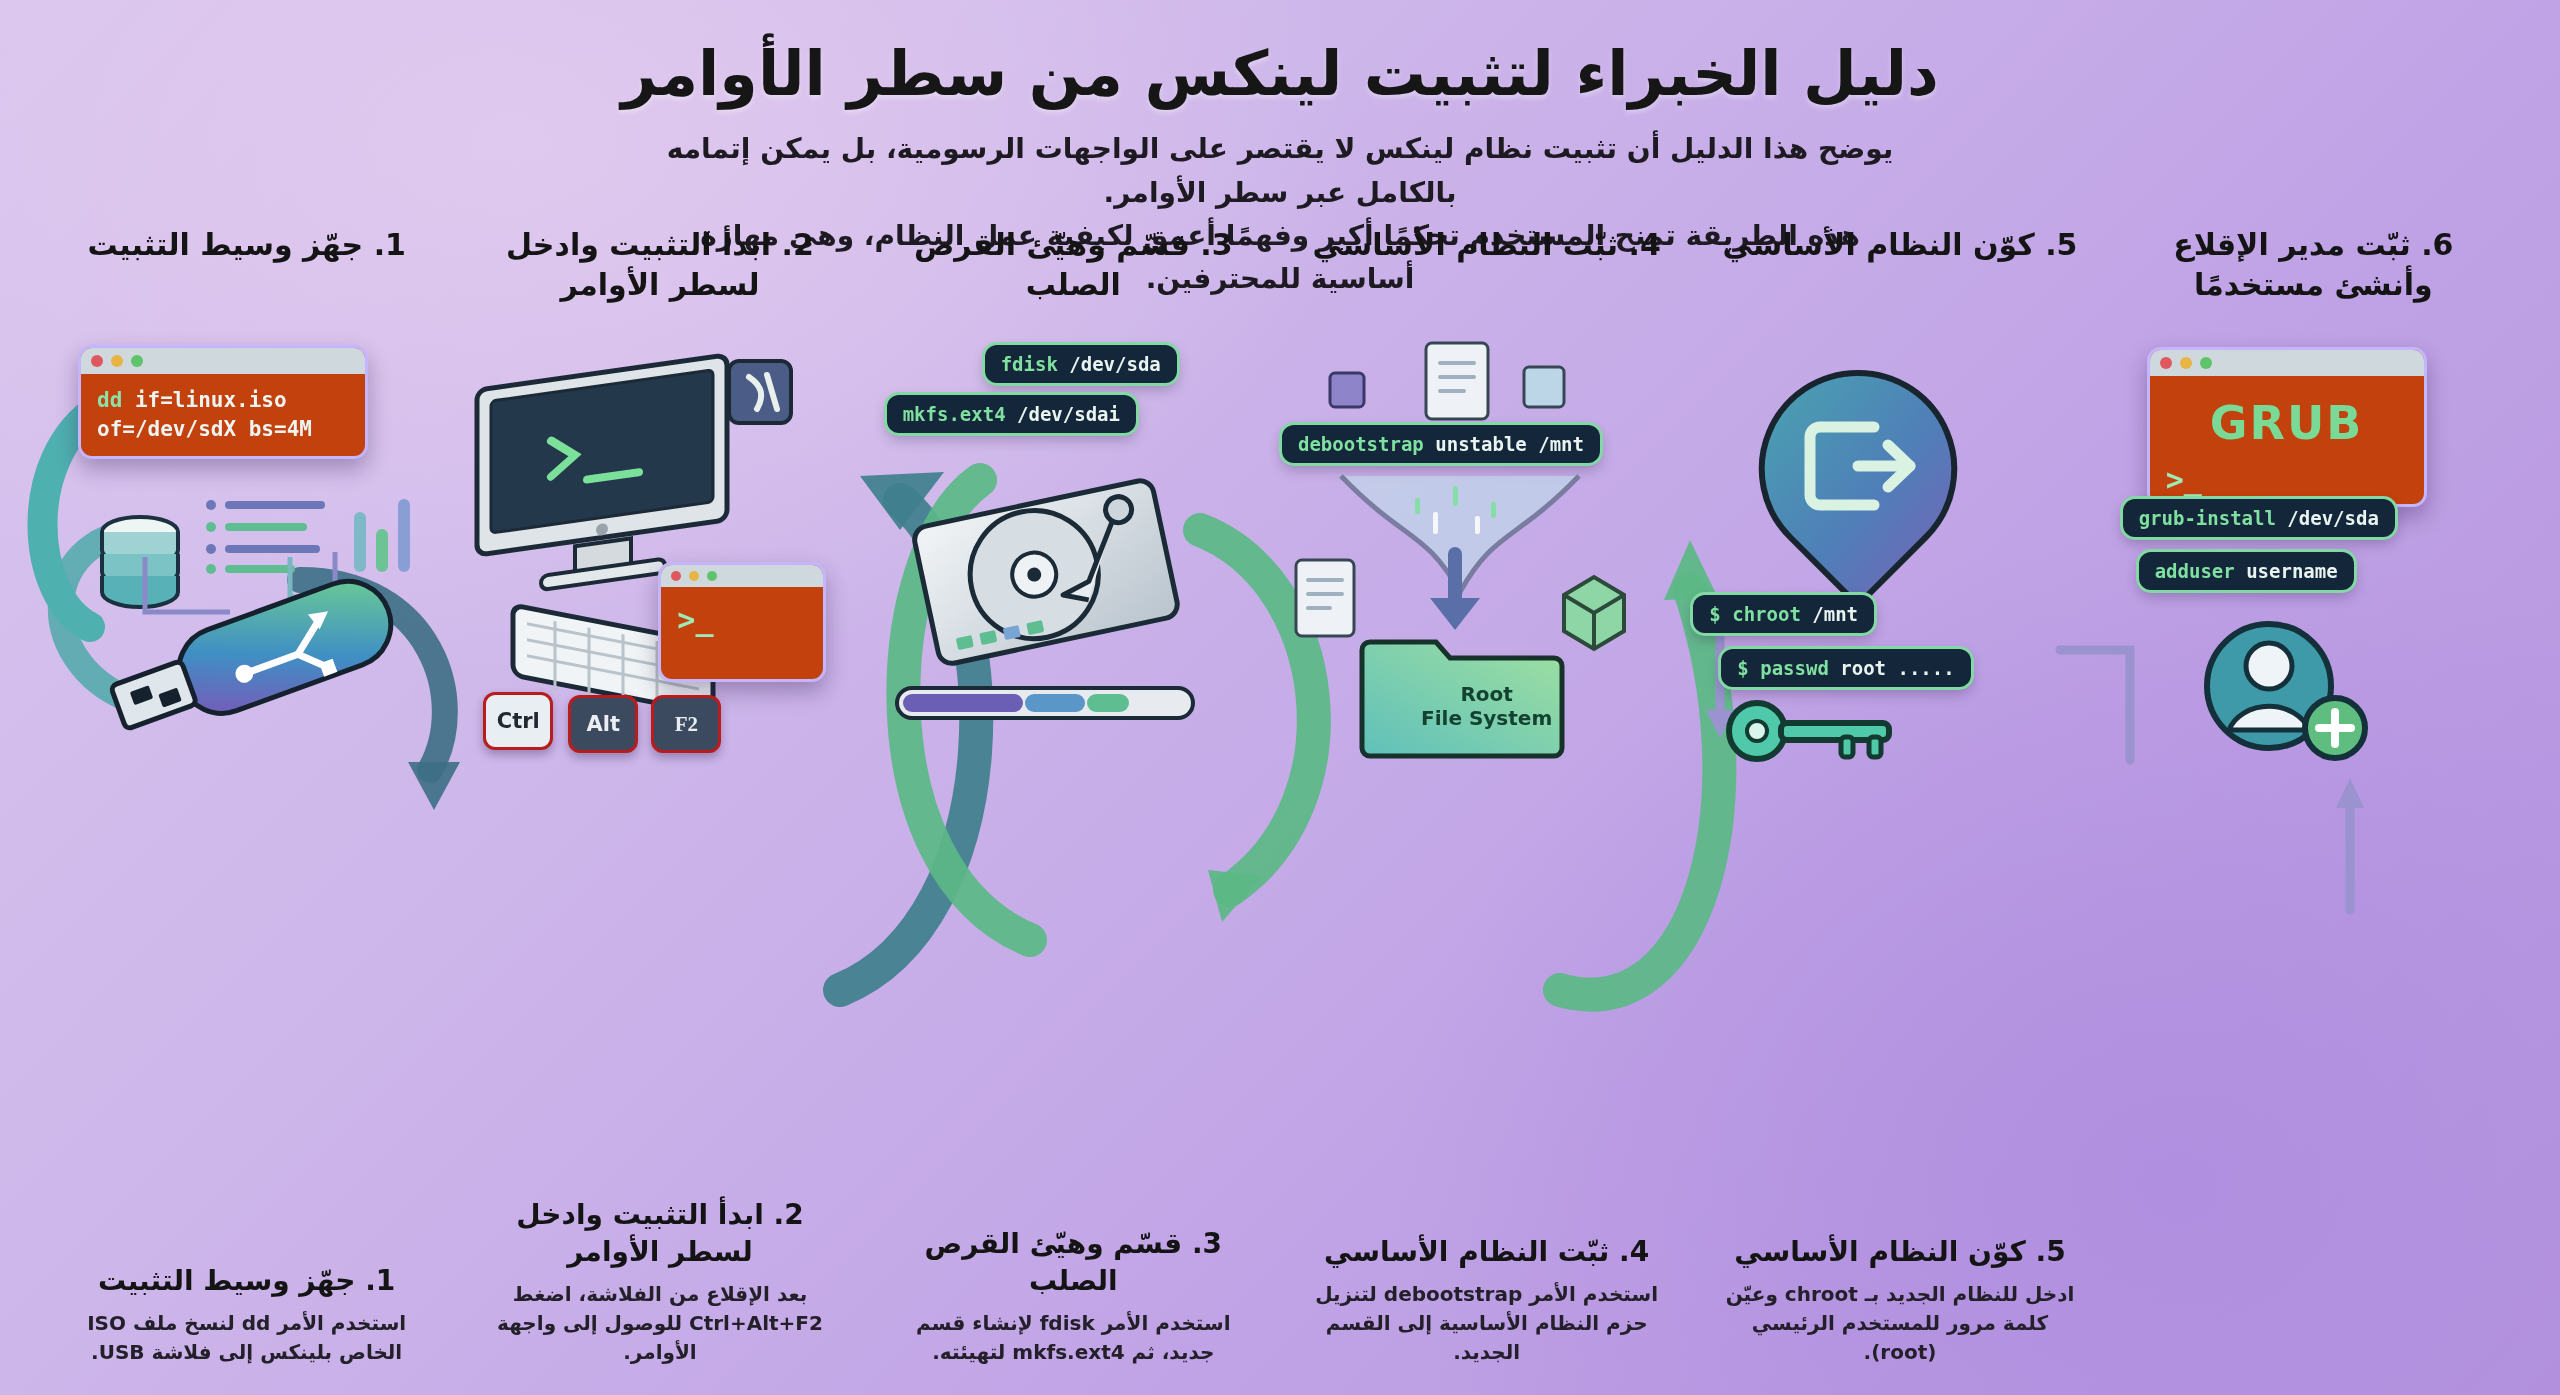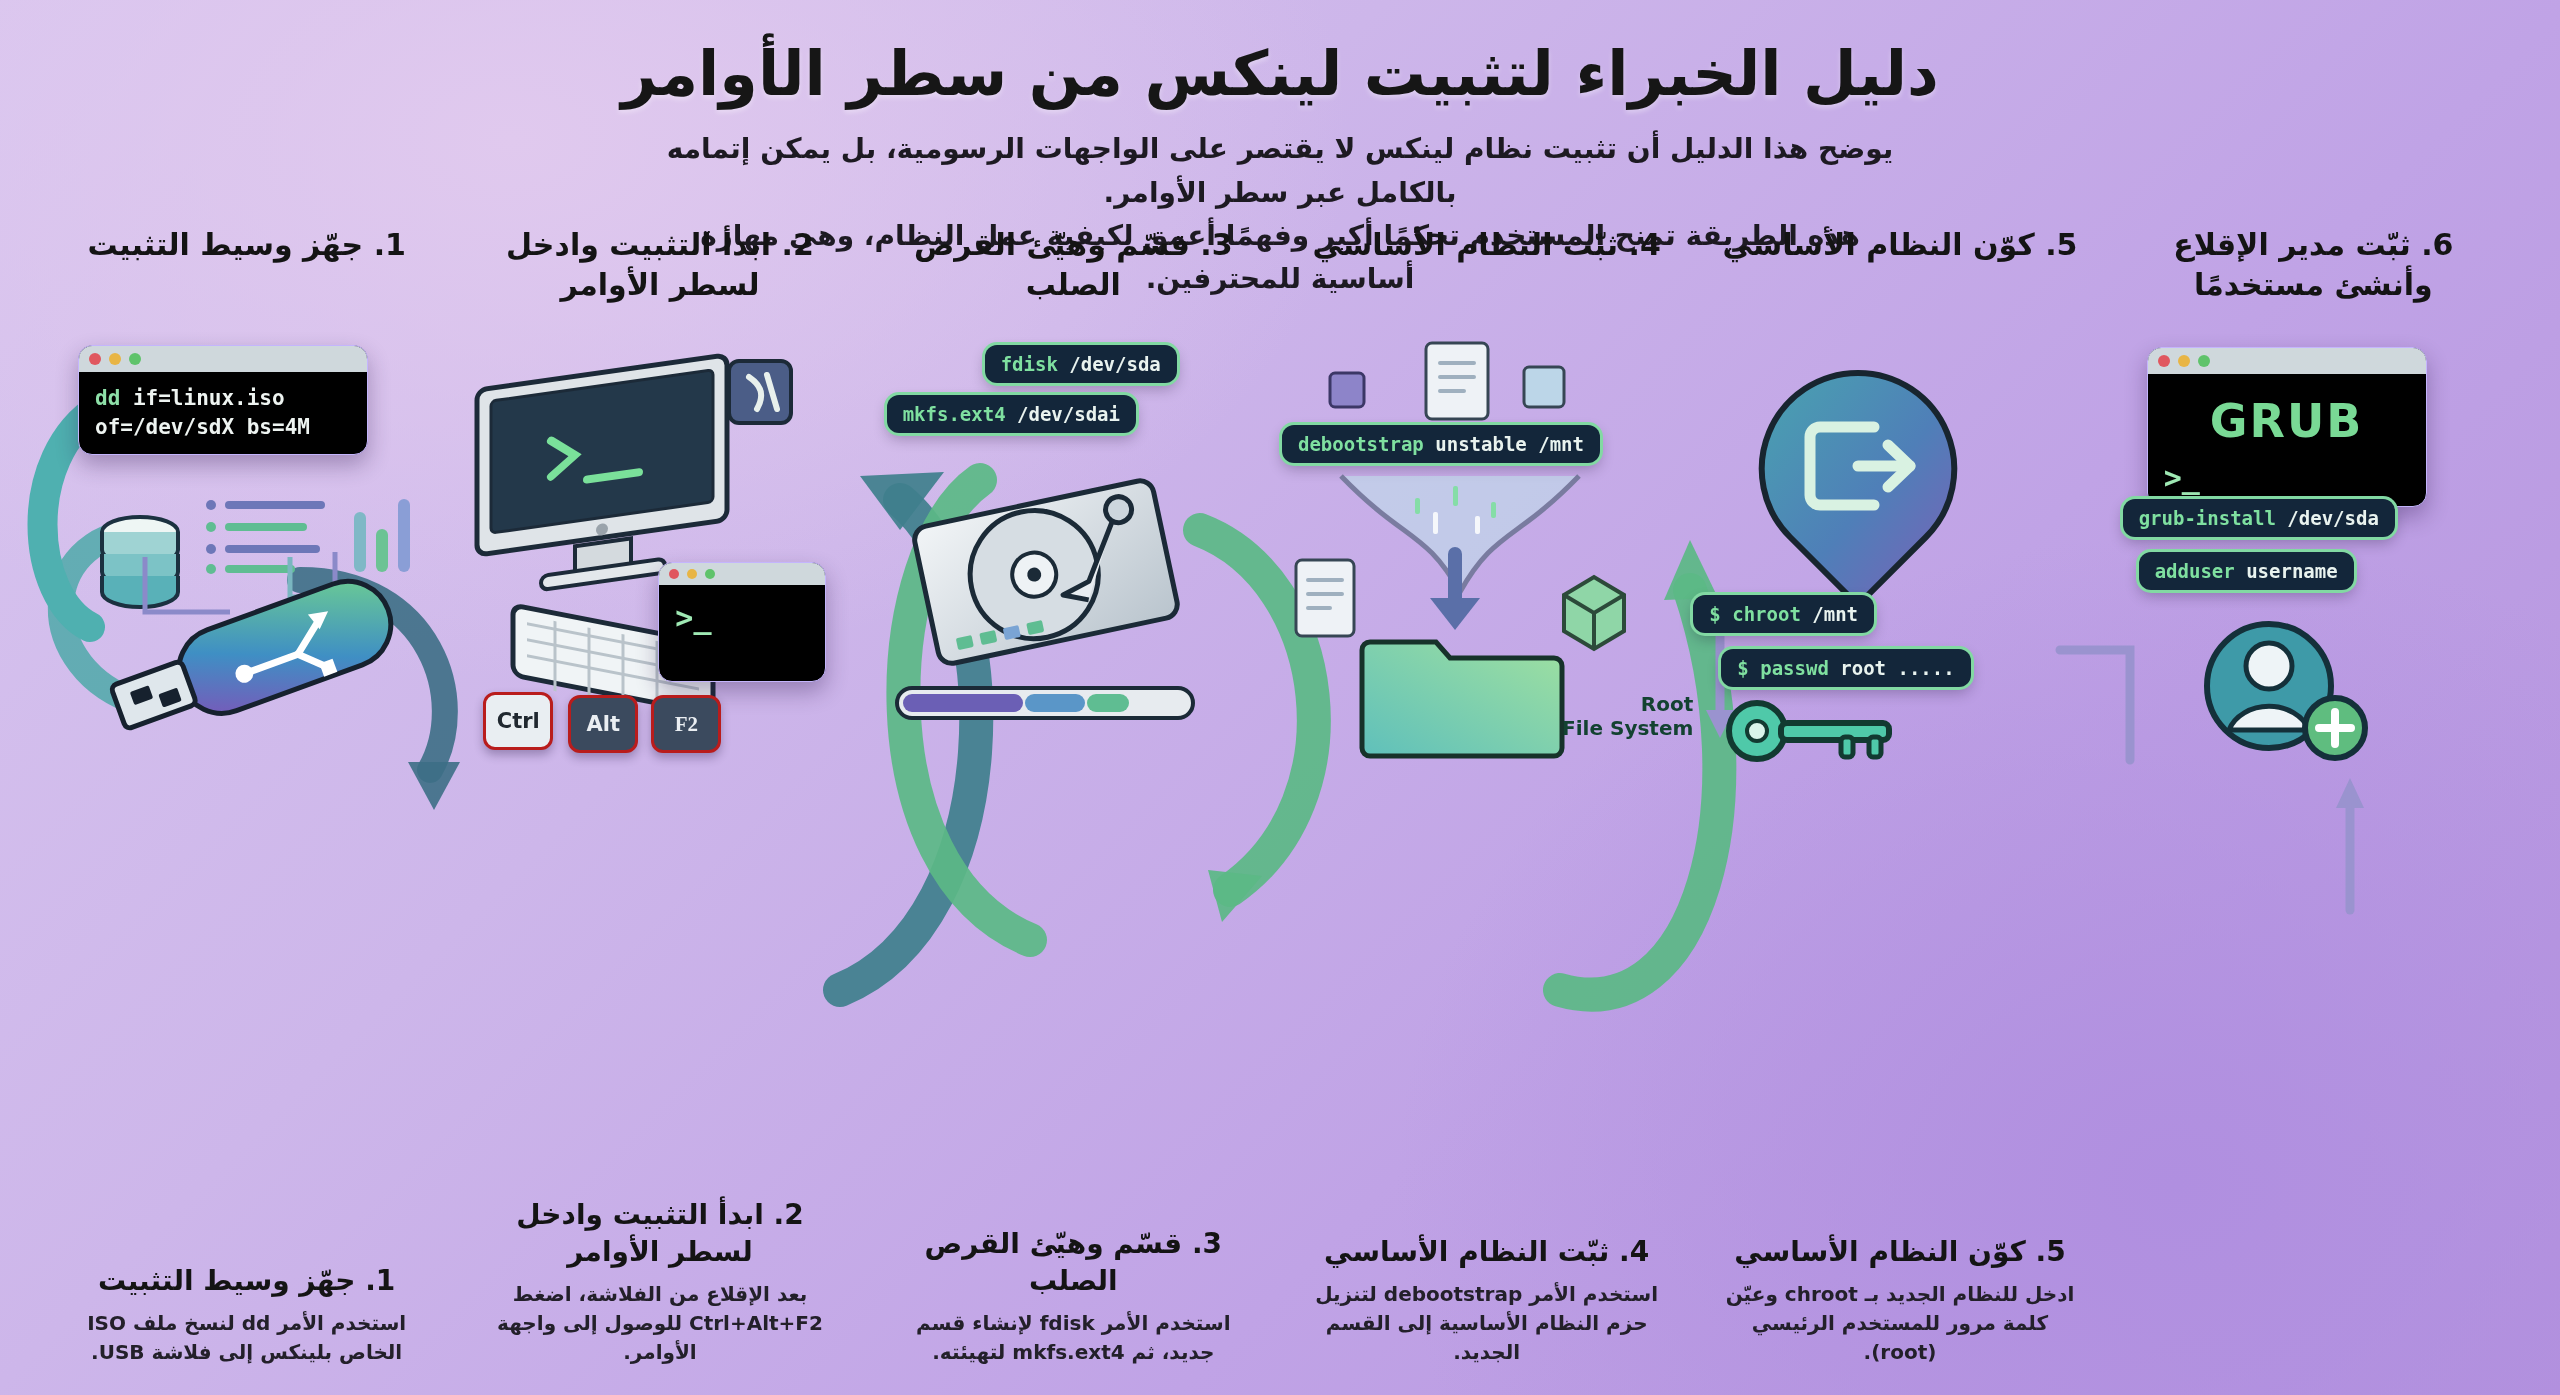--- a/index.html
+++ b/index.html
@@ -69,23 +69,23 @@
     font-weight: 600;
     white-space: nowrap;
     direction: ltr;
     box-shadow: 0 0 0 3px #82d9a3, 0 6px 14px rgba(20,10,40,0.28);
   }
   .chip .g { color: #7fe0a0; }
 
   
   .term {
     position: absolute;
-    background: #000000;
+    background: #c2410c;
     border-radius: 14px;
-    border: 1px solid #c4b5fd;
+    border: 3px solid #c4b5fd;
     box-shadow: 0 10px 22px rgba(40,20,70,0.32);
     overflow: hidden;
   }
   .term .bar {
     height: 26px; background: #cfd8dc; display: flex; align-items: center;
     gap: 8px; padding: 0 10px; direction: ltr;
   }
   .term .bar i { width: 12px; height: 12px; border-radius: 50%; display: block; }
   .term .body {
     padding: 12px 16px; direction: ltr;
@@ -388,21 +388,21 @@
 
         <svg style="position:absolute;top:285px;left:82px;width:200px;height:150px" viewBox="0 0 200 150">
           <defs>
             <linearGradient id="fldg" x1="0" y1="1" x2="1" y2="0">
               <stop offset="0%" stop-color="#5fc0bb"></stop>
                 <stop offset="100%" stop-color="#9fe0a0"></stop>
             </linearGradient>
           </defs>
           <path d="M8 20 h66 l14 16 h104 a8 8 0 0 1 8 8 v82 a8 8 0 0 1 -8 8 H8 a8 8 0 0 1 -8 -8 V28 a8 8 0 0 1 8 -8 z" fill="url(#fldg)" stroke="#17322a" stroke-width="5"></path>
         </svg>
-        <div class="folder-label" style="top:355px;text-align:right;">
+        <div class="folder-label" style="top:345px;">
           <div>Root</div>
           <div>File System</div>
         </div>
       </div>
 
       <div class="col-foot">
         <div class="foot-title">4. ثبّت النظام الأساسي</div>
         <div class="foot-desc">استخدم الأمر debootstrap لتنزيل حزم النظام الأساسية إلى القسم الجديد.</div>
       </div>
     </div>

